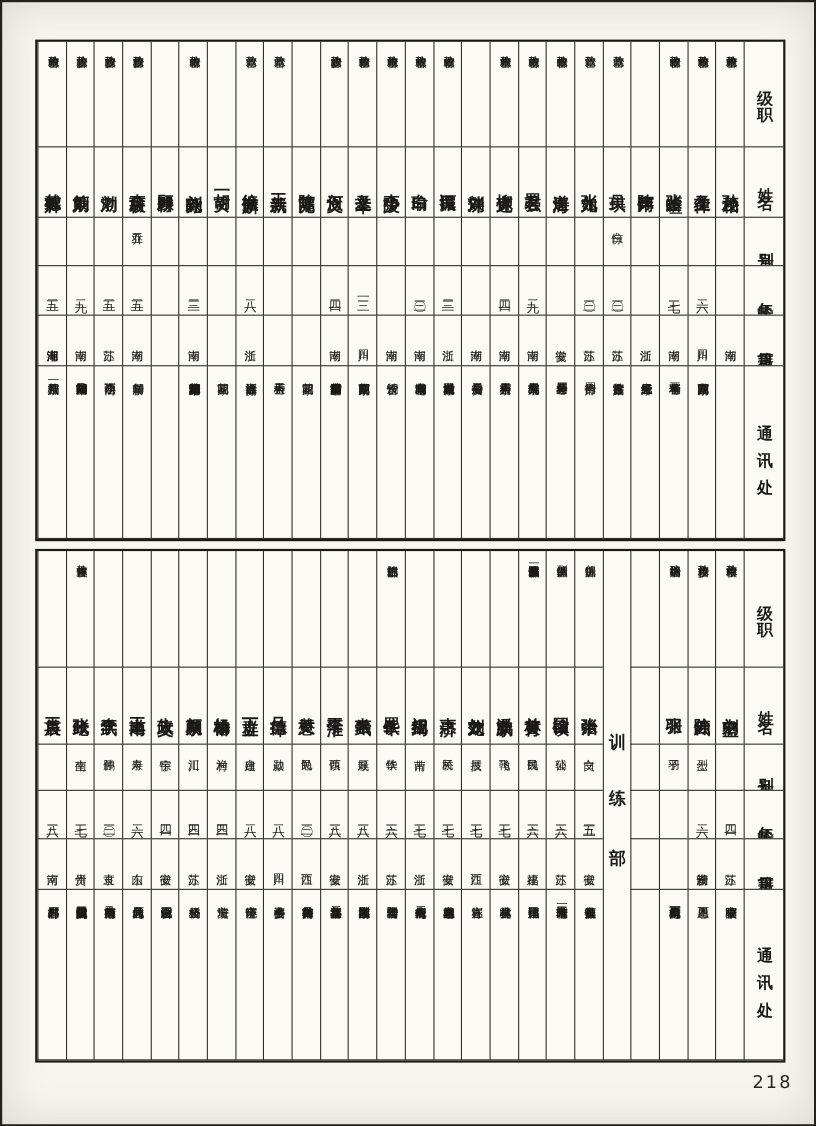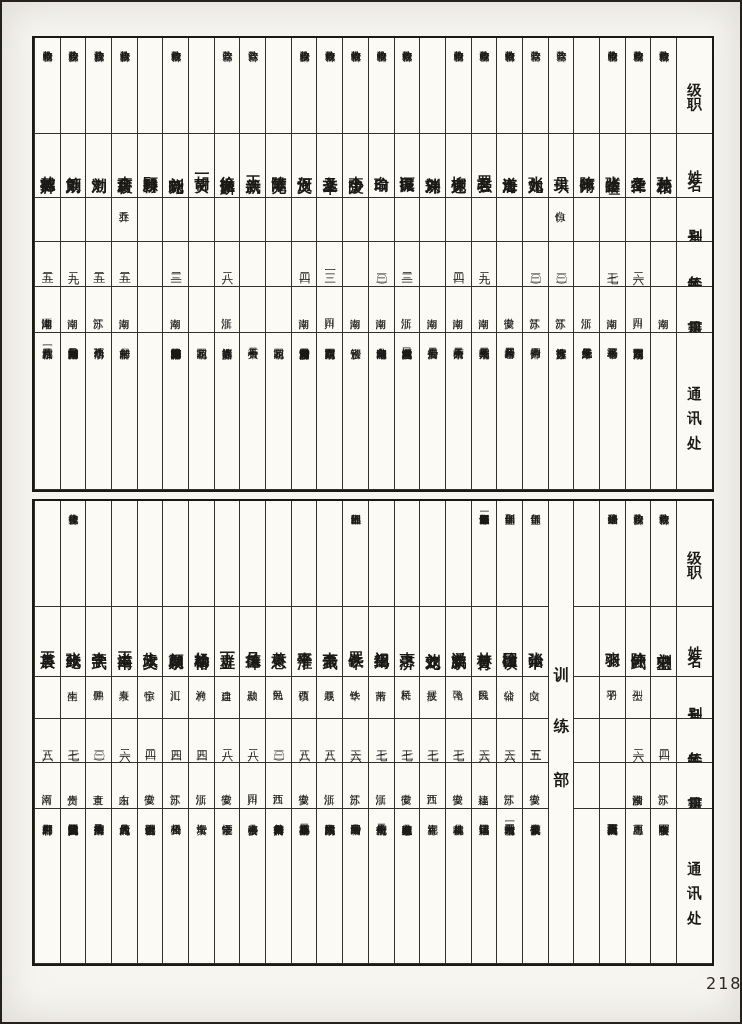--- a/index.html
+++ b/index.html
@@ -71,21 +71,21 @@
   .hdr.r4 .vt{letter-spacing:.1em;line-height:15px;max-height:none;}
   .hdr.r5{align-items:center;padding-top:0;}
   .hdr.r5 .vt{letter-spacing:1.7em;line-height:16px;max-height:none;}
   
   .section-cell{grid-row:span 6;align-items:center;padding:0;}
   .section-cell .vt{
     font-size:15.5px;font-weight:bold;letter-spacing:3.4em;
     line-height:17px;max-height:none;
   }
   .page-number{
-    position:absolute;left:704px;top:972px;
+    position:absolute;left:682px;top:972px;
     font-size:16px;letter-spacing:2px;color:#2a2722;
     font-family:"DejaVu Sans",sans-serif;
   }
 </style>
 </head>
 <body>
 
 <div class="page">
   <div id="table-top" class="vtable">
       <div class="cell r0 hdr">

